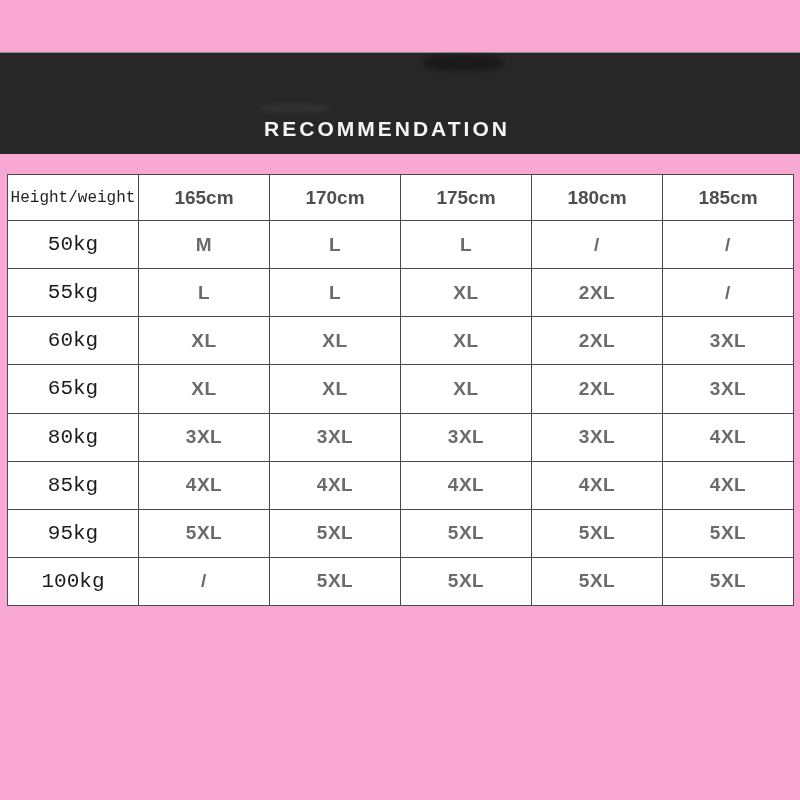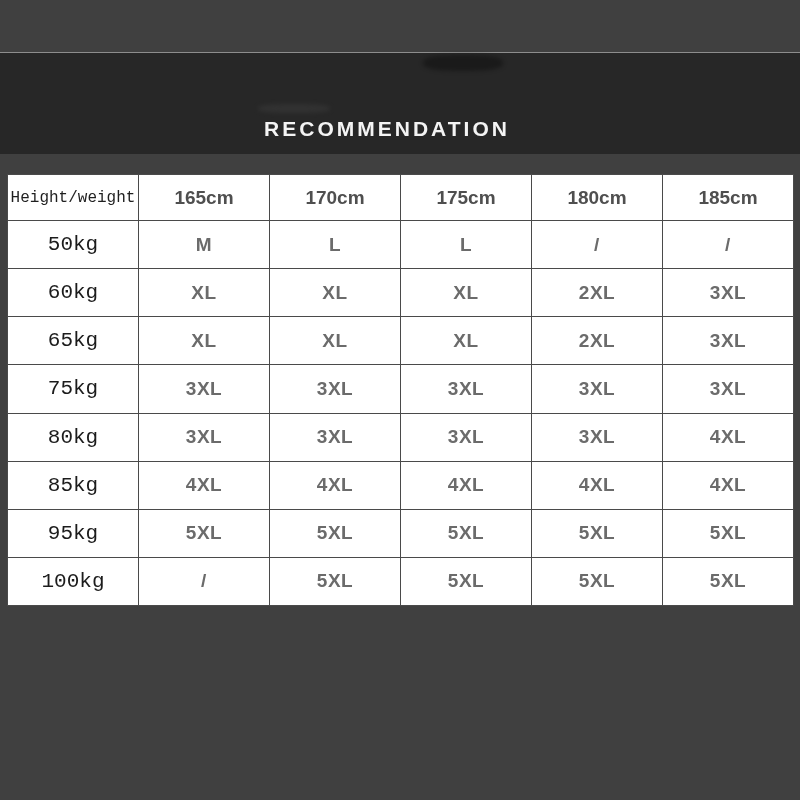--- a/index.html
+++ b/index.html
@@ -8,21 +8,21 @@
     width: 800px;
     height: 800px;
     background: #ffffff;
     font-family: "Liberation Sans", sans-serif;
     overflow: hidden;
   }
   .stage {
     position: relative;
     width: 800px;
     height: 800px;
-    background: #404040;
+    background: #f9a8d4;
   }
 
   
   .banner {
     position: absolute;
     left: 0;
     top: 52px;
     width: 800px;
     height: 101px;
     background: #272727;
@@ -136,41 +136,41 @@
     <tbody>
         <tr>
           <td class="weight-cell">50kg</td>
           <td class="size-cell">M</td>
           <td class="size-cell">L</td>
           <td class="size-cell">L</td>
           <td class="size-cell">/</td>
           <td class="size-cell">/</td>
         </tr>
         <tr>
+          <td class="weight-cell">55kg</td>
+          <td class="size-cell">L</td>
+          <td class="size-cell">L</td>
+          <td class="size-cell">XL</td>
+          <td class="size-cell">2XL</td>
+          <td class="size-cell">/</td>
+        </tr>
+        <tr>
           <td class="weight-cell">60kg</td>
           <td class="size-cell">XL</td>
           <td class="size-cell">XL</td>
           <td class="size-cell">XL</td>
           <td class="size-cell">2XL</td>
           <td class="size-cell">3XL</td>
         </tr>
         <tr>
           <td class="weight-cell">65kg</td>
           <td class="size-cell">XL</td>
           <td class="size-cell">XL</td>
           <td class="size-cell">XL</td>
           <td class="size-cell">2XL</td>
-          <td class="size-cell">3XL</td>
-        </tr>
-        <tr>
-          <td class="weight-cell">75kg</td>
-          <td class="size-cell">3XL</td>
-          <td class="size-cell">3XL</td>
-          <td class="size-cell">3XL</td>
-          <td class="size-cell">3XL</td>
           <td class="size-cell">3XL</td>
         </tr>
         <tr>
           <td class="weight-cell">80kg</td>
           <td class="size-cell">3XL</td>
           <td class="size-cell">3XL</td>
           <td class="size-cell">3XL</td>
           <td class="size-cell">3XL</td>
           <td class="size-cell">4XL</td>
         </tr>

